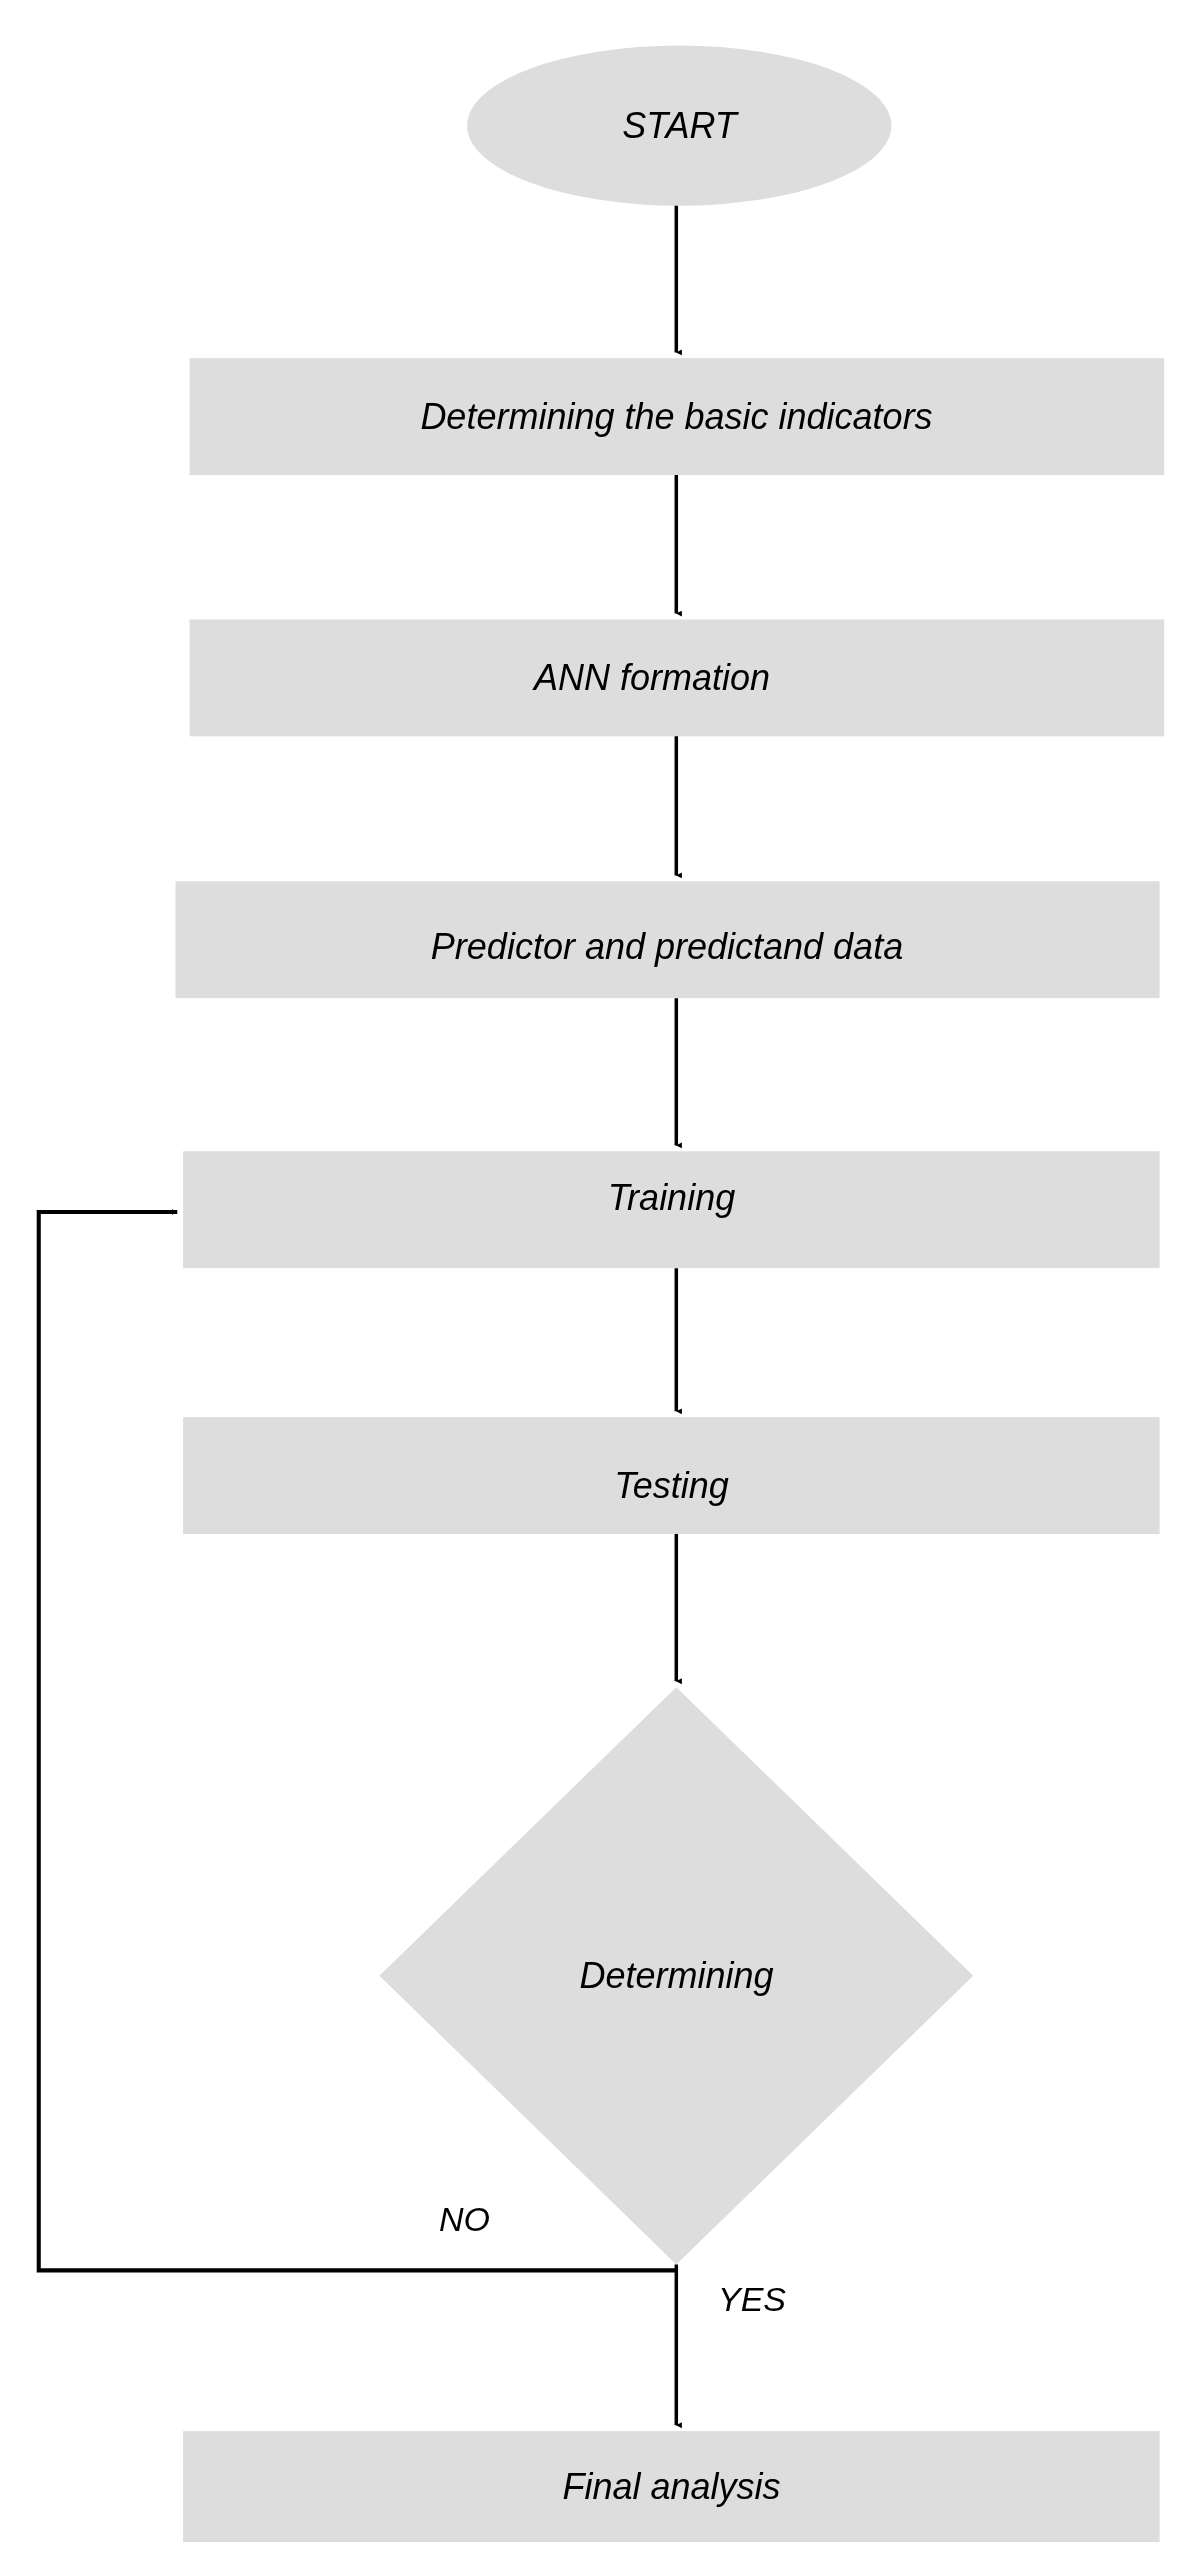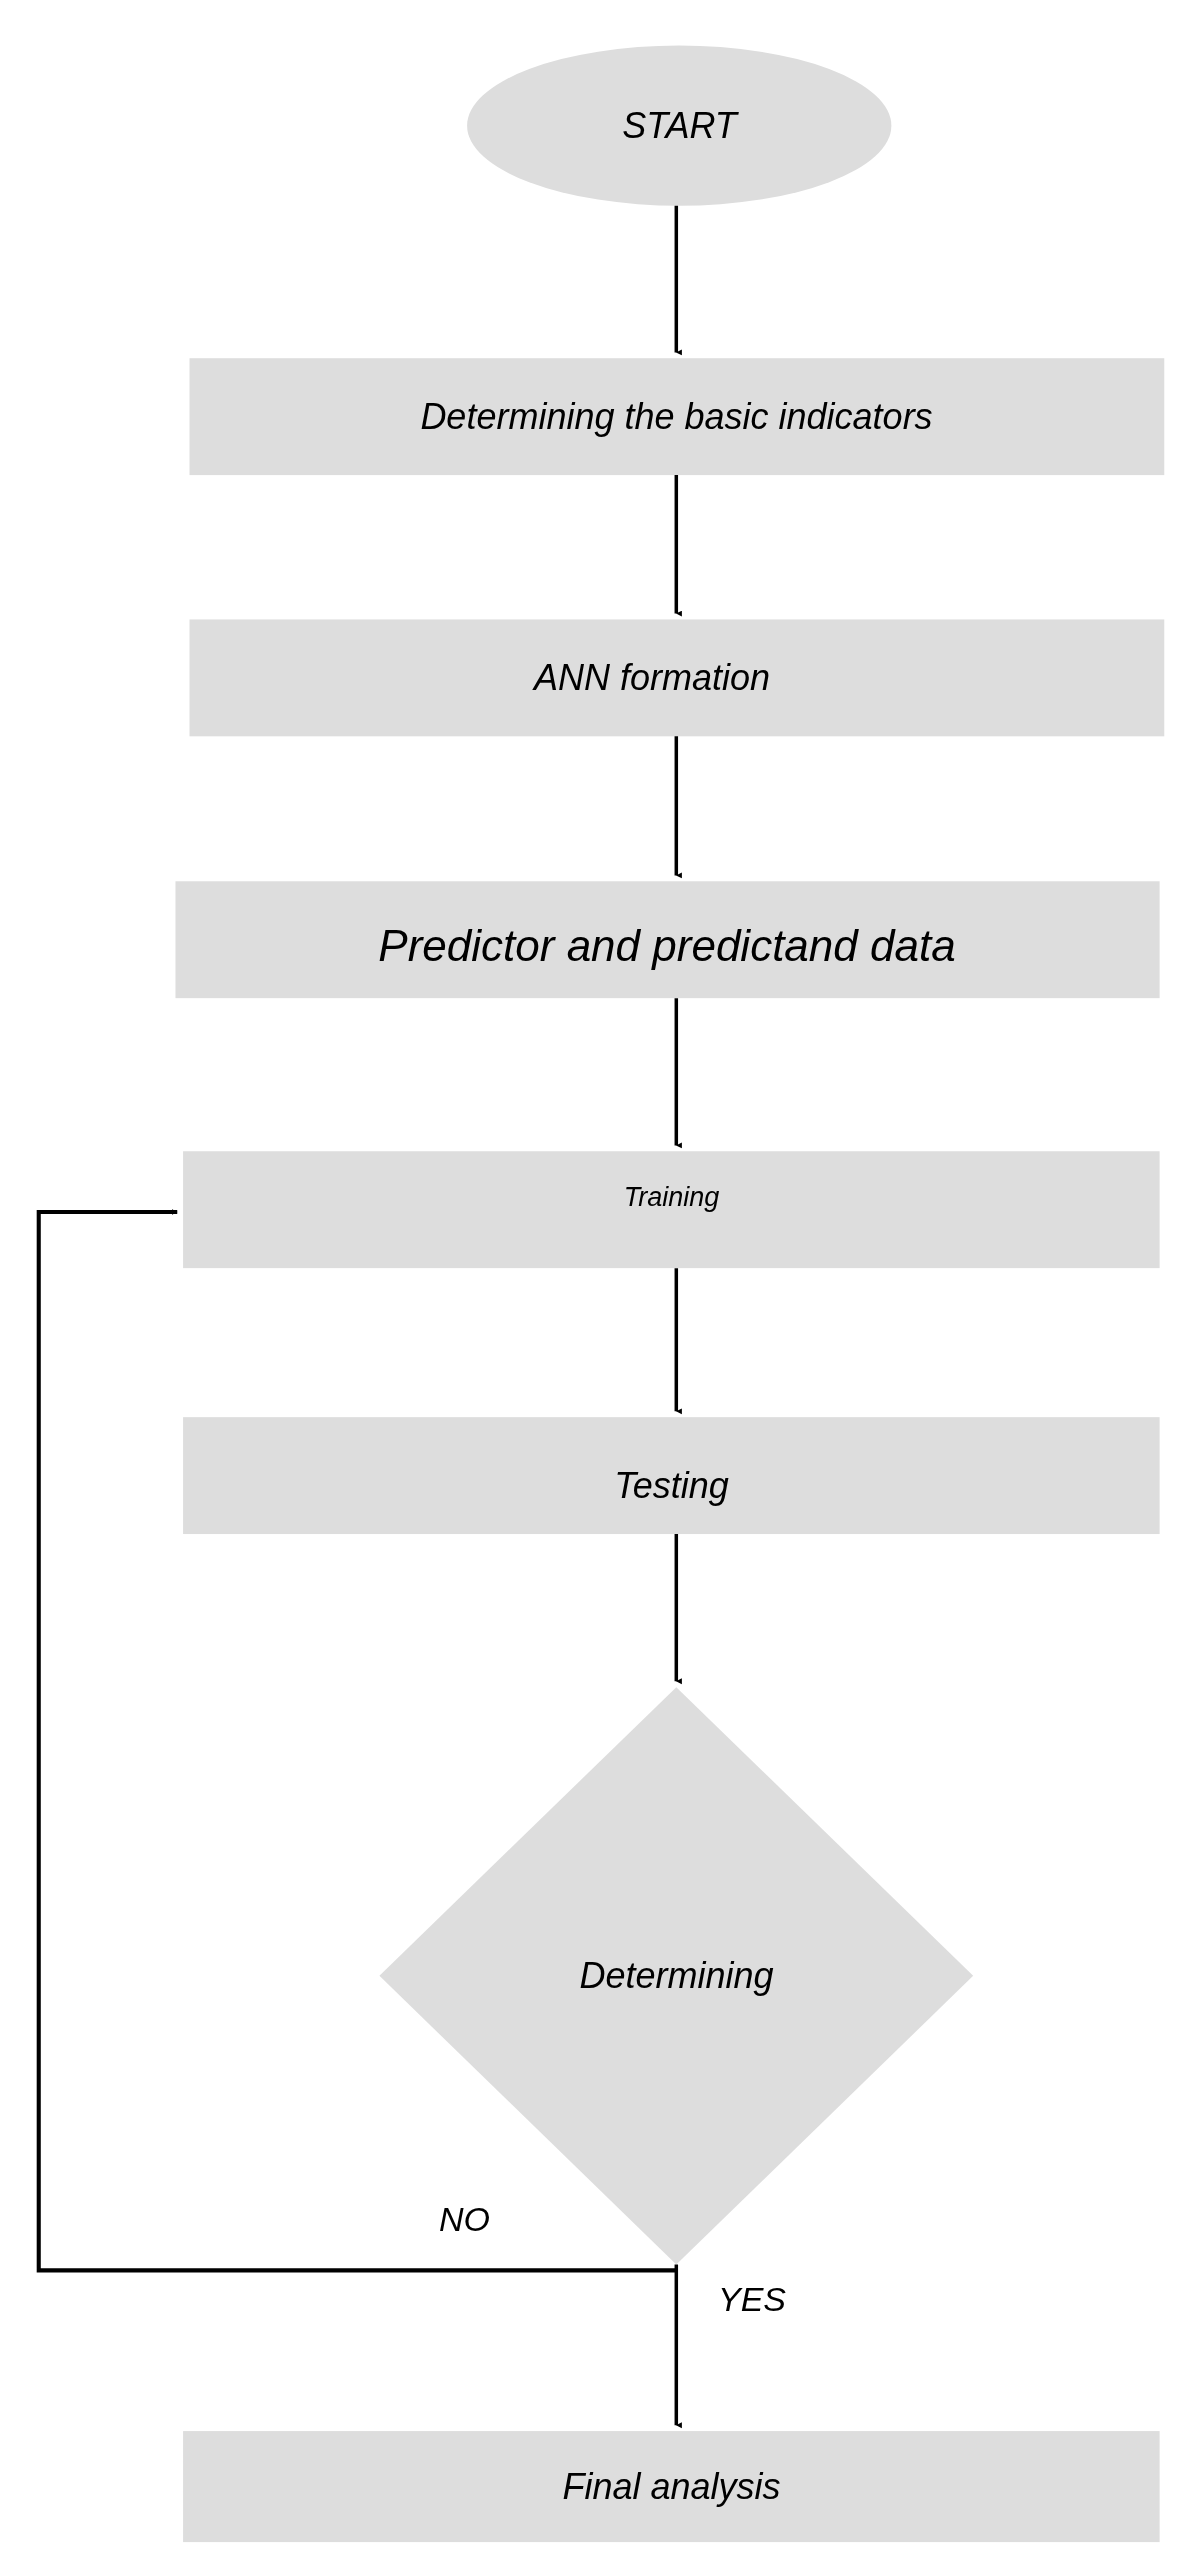--- a/index.html
+++ b/index.html
@@ -95,23 +95,23 @@
 
     <line x1="1157" y1="3875" x2="1157" y2="4150" stroke="#000000" stroke-width="6" marker-end="url(#arrow-down)"></line>
   </svg>
 
   <div class="node-label" style="left:468px; top:82px; width:423px; height:88px; font-size:36px;">START</div>
 
   <div class="node-label" style="left:189px; top:358px; width:975px; height:117px; font-size:36px;">Determining the basic indicators</div>
 
   <div class="node-label" style="left:189px; top:619px; width:926px; height:117px; font-size:36px;">ANN formation</div>
 
-  <div class="node-label" style="left:175px; top:881px; width:984px; height:131px; font-size:44px;">Predictor and predictand data</div>
+  <div class="node-label" style="left:175px; top:881px; width:984px; height:131px; font-size:36px;">Predictor and predictand data</div>
 
-  <div class="node-label" style="left:183px; top:1151px; width:977px; height:93px; font-size:27px;">Training</div>
+  <div class="node-label" style="left:183px; top:1151px; width:977px; height:93px; font-size:36px;">Training</div>
 
   <div class="node-label" style="left:183px; top:1417px; width:977px; height:138px; font-size:36px;">Testing</div>
 
   <div class="node-label" style="left:501px; top:1932px; width:351px; height:88px; font-size:36px;">Determining</div>
 
   <div class="node-label" style="left:183px; top:2431px; width:977px; height:111px; font-size:36px;">Final analysis</div>
 
   <div class="edge-label" style="left:439px; top:2200px; font-size:34px;">NO</div>
 
   <div class="edge-label" style="left:718px; top:2280px; font-size:34px;">YES</div>

